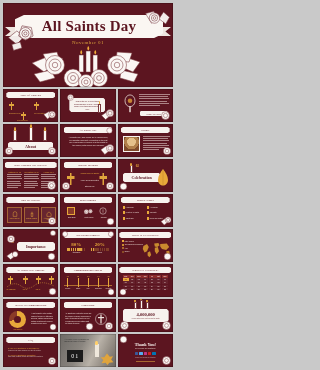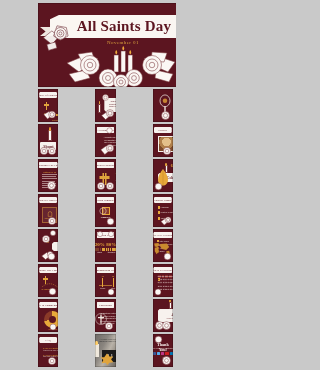--- a/index.html
+++ b/index.html
@@ -10,21 +10,20 @@
     -webkit-font-smoothing:none;
   }
   .deck { width:176px; height:370px; padding:3px; display:flex; flex-direction:column; gap:2px; }
 
   
   .slide {
     position:relative;
     background:#5c1520;
     overflow:hidden;
     color:#f3e7e2;
-    margin-left:35px;
   }
   .slide::after{ content:""; position:absolute; inset:0; box-shadow:inset 0 0 0 .5px rgba(0,0,0,.35); pointer-events:none;}
 
   
   .hero { height:88px; width:100%; }
   .hero-inner{ position:absolute; inset:0; }
   .ribbon-big{
     position:absolute; left:12px; top:12px; width:148px; height:23px;
     background:#faf6f2;
     clip-path:polygon(0 18%,6% 0,94% 0,100% 18%,100% 82%,94% 100%,6% 100%,0 82%);

